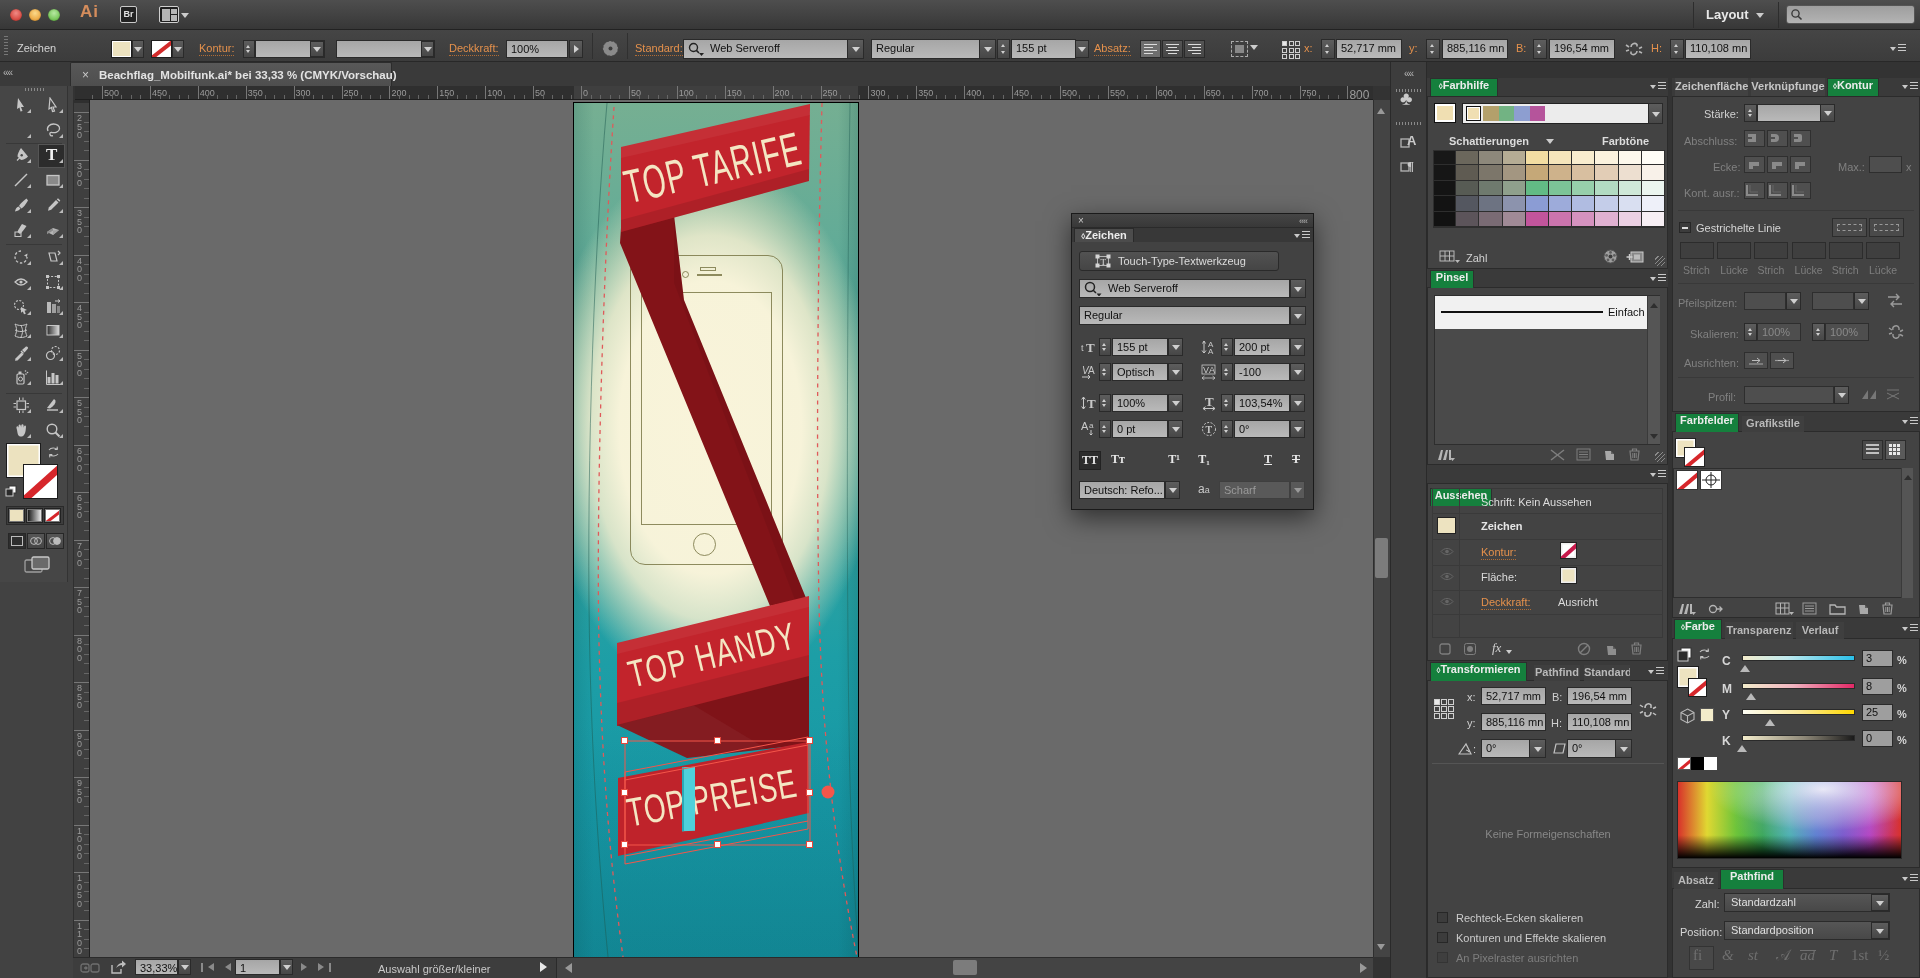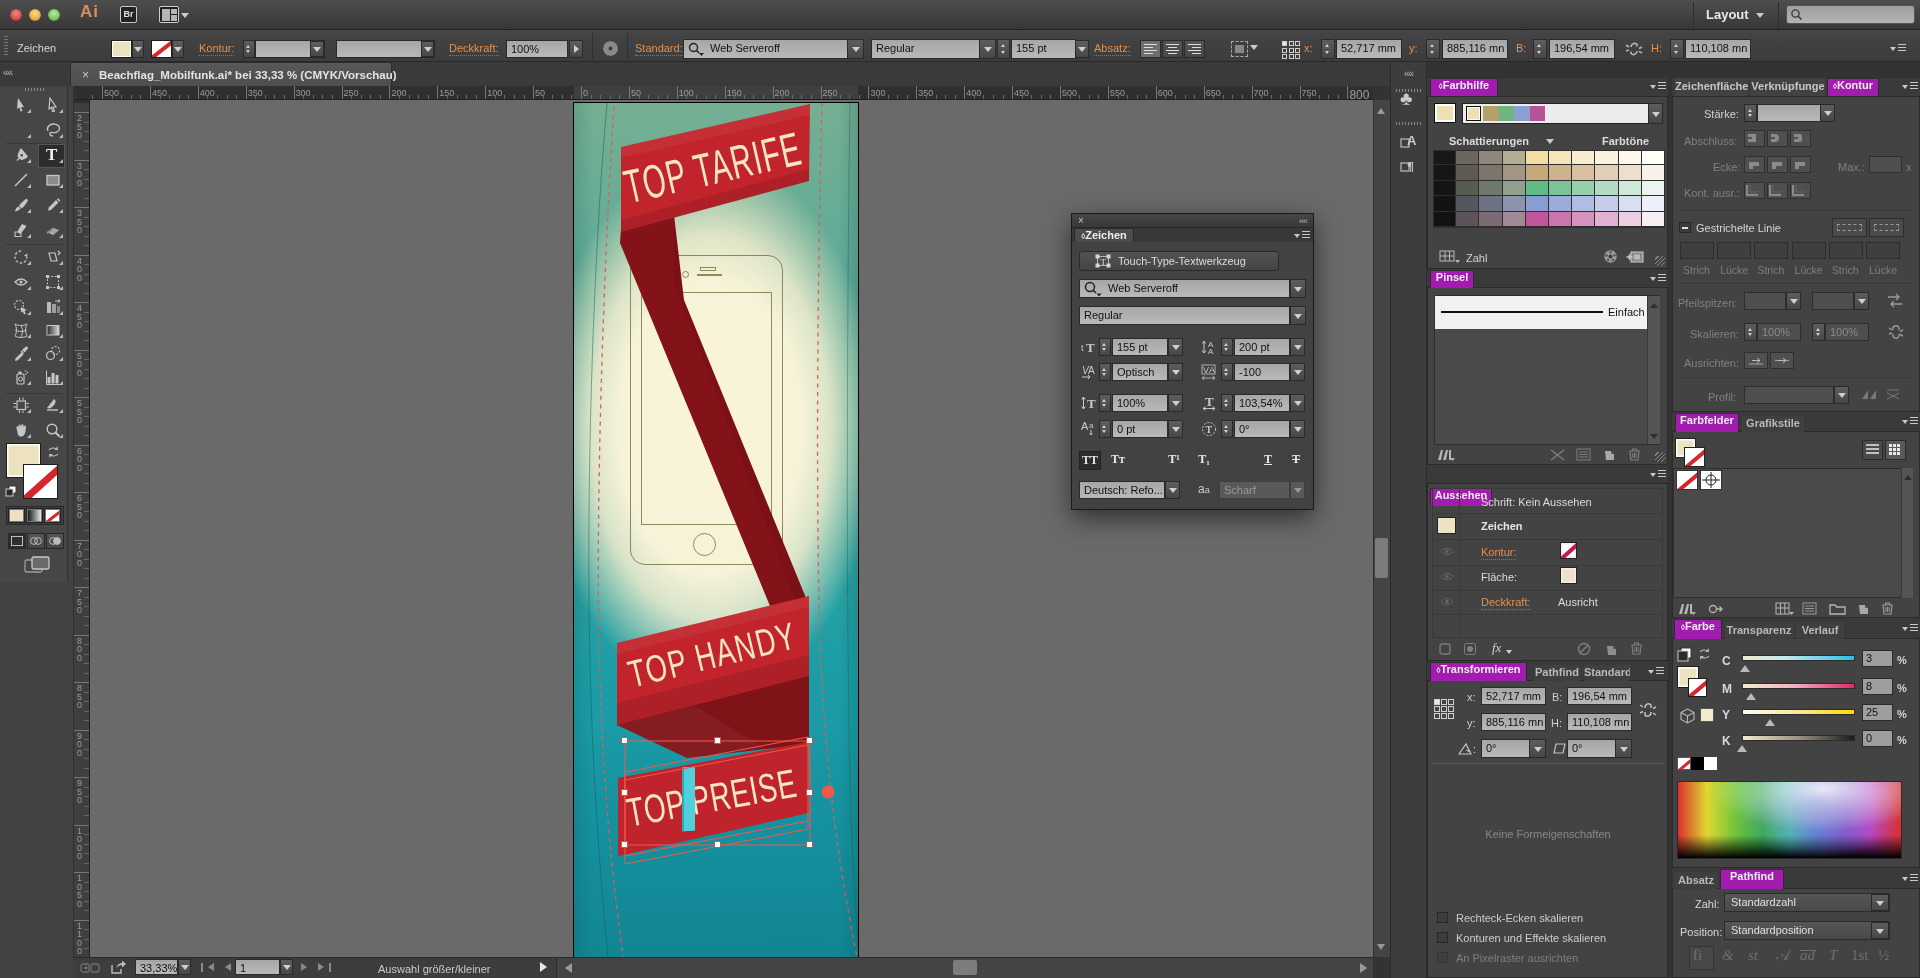--- a/index.html
+++ b/index.html
@@ -9,21 +9,21 @@
 .or{color:#e5914c;}
 .oru{color:#e5914c;border-bottom:1px dotted #b06c35;padding-bottom:0px;}
 .fld{background:linear-gradient(#a6a6a6,#b9b9b9);border:1px solid #2a2a2a;color:#111;font-size:11px;line-height:16px;padding-left:4px;white-space:nowrap;overflow:hidden;}
 .dfld{background:#4e4e4e;border:1px solid #2e2e2e;}
 .ddb{background:linear-gradient(#5d5d5d,#474747);border:1px solid #2a2a2a;}
 .ddb:before{content:"";position:absolute;left:50%;top:50%;margin:-2px 0 0 -4px;border:4px solid transparent;border-top:5px solid #cfcfcf;}
 .spin{background:linear-gradient(#5d5d5d,#474747);border:1px solid #2a2a2a;}
 .spin:before{content:"";position:absolute;left:50%;top:2px;margin-left:-3px;border:2.5px solid transparent;border-bottom:3px solid #cfcfcf;}
 .spin:after{content:"";position:absolute;left:50%;bottom:2px;margin-left:-3px;border:2.5px solid transparent;border-top:3px solid #cfcfcf;}
 .tab{position:absolute;top:0;height:100%;background:#474747;color:#c9c9c9;font-weight:bold;font-size:11px;text-align:center;border:1px solid #2e2e2e;border-bottom:none;}
-.tabact{background:#a21caf;color:#ececec;}
+.tabact{background:#15803d;color:#ececec;}
 .pmenu{position:absolute;width:16px;height:10px;}
 .pmenu:before{content:"";position:absolute;left:0;top:3px;border:3px solid transparent;border-top:4px solid #c9c9c9;}
 .pmenu:after{content:"";position:absolute;left:8px;top:0;width:8px;height:8px;background:linear-gradient(#c9c9c9 0 1.5px,transparent 1.5px 3px,#c9c9c9 3px 4.5px,transparent 4.5px 6px,#c9c9c9 6px 7.5px,transparent 7.5px);}
 .cbox{width:11px;height:11px;background:#3c3c3c;border:1px solid #272727;}
 </style></head><body>
 
 <div class="a" style="left:0px;top:0px;width:1920px;height:30px;background:linear-gradient(#4e4e4e,#373737);border-bottom:1px solid #222;"></div>
 <div class="a" style="left:10px;top:9px;width:12px;height:12px;border-radius:50%;background:radial-gradient(circle at 50% 35%,#f08a85,#d94f47 60%,#b33730);box-shadow:inset 0 0 1px rgba(0,0,0,.5);"></div>
 <div class="a" style="left:29px;top:9px;width:12px;height:12px;border-radius:50%;background:radial-gradient(circle at 50% 35%,#fbd98a,#eead4a 60%,#cf8b2d);box-shadow:inset 0 0 1px rgba(0,0,0,.5);"></div>
 <div class="a" style="left:48px;top:9px;width:12px;height:12px;border-radius:50%;background:radial-gradient(circle at 50% 35%,#b7e8a2,#7cc95e 60%,#56a337);box-shadow:inset 0 0 1px rgba(0,0,0,.5);"></div>

